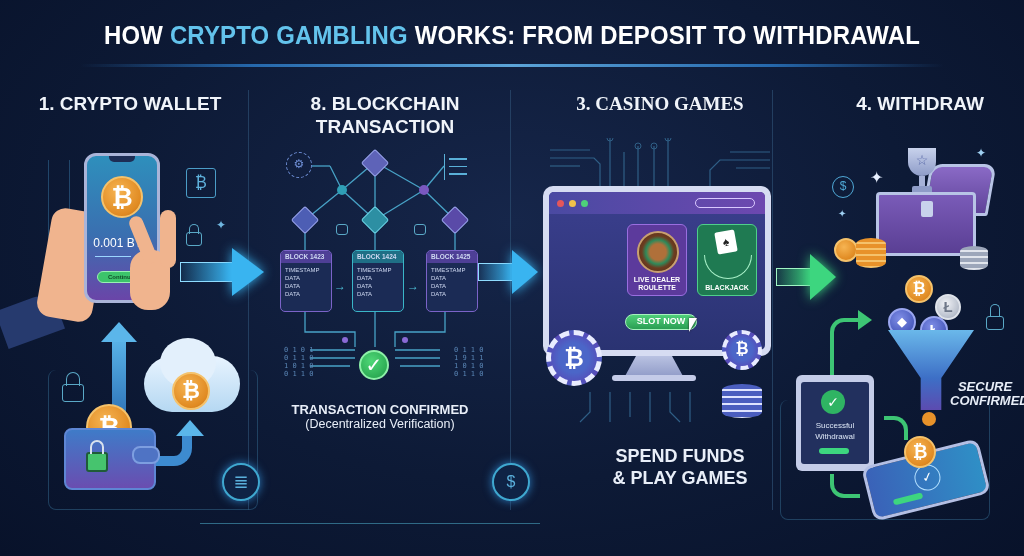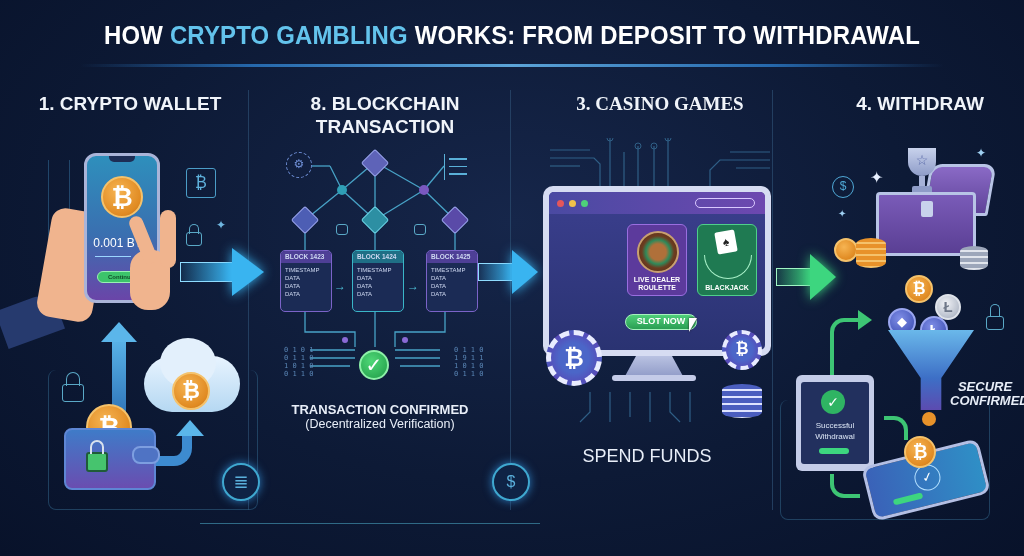--- a/index.html
+++ b/index.html
@@ -346,22 +346,23 @@
   <g stroke="#2f5f86" stroke-width="1.2" fill="none">
     <path d="M20 0 V20 L10 30"></path>
       <path d="M40 0 V30"></path>
       <path d="M60 0 V25"></path>
       <path d="M80 0 V30"></path>
       <path d="M100 0 V20 L110 30"></path>
       <path d="M120 0 V30"></path>
   </g>
 </svg>
 
-<div class="caption" style="left:547px; top:445px; width:200px; font-size:18px; font-weight:normal; line-height:22px;">
+<div class="caption" style="left:580px; top:445px; width:200px; font-size:18px; font-weight:bold; line-height:22px;">
   <div>SPEND FUNDS</div>
+  <div>&amp; PLAY GAMES</div>
 </div>
 
 <div class="arrow-h" style="left:776px; top:254px; width:60px; height:46px;">
   <div class="shaft" style="background:linear-gradient(90deg, rgba(61,214,127,0.15), #3dd67f); border:1.5px solid #a0f5c4; border-right:none;"></div>
   <div class="head" style="border-width:23px 0 23px 26px; border-color:transparent transparent transparent #3dd67f; filter:drop-shadow(0 0 6px #3dd67f);"></div>
 </div>
 
 <div class="step-title" style="left:820px; top:92px; width:200px;">
   <div>4. WITHDRAW</div>
 </div>

